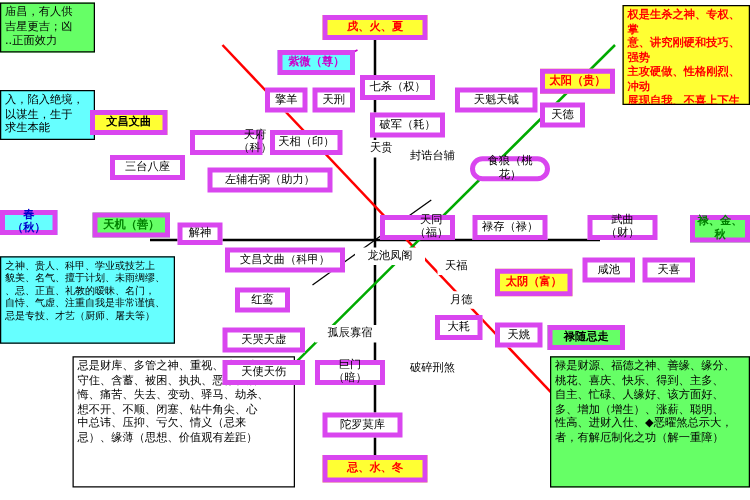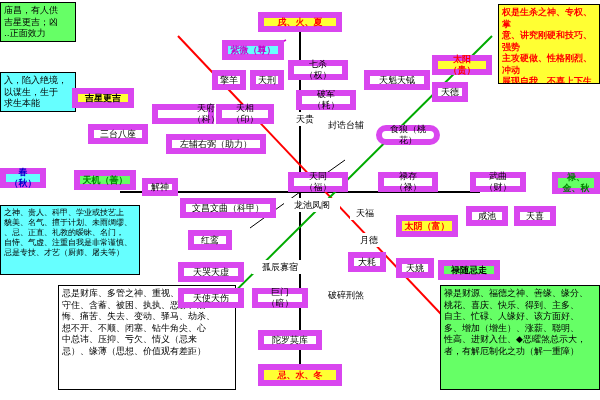--- a/index.html
+++ b/index.html
@@ -23,21 +23,21 @@
     position: absolute;
     left: 0;
     top: 0;
     width: 600px;
     height: 400px;
     pointer-events: none;
   }
   .node {
     position: absolute;
     box-sizing: border-box;
-    border: 6px solid #d946ef;
+    border: 4px solid #d946ef;
     background: #ffffff;
     color: #000000;
     font-size: 9px;
     line-height: 11px;
     text-align: center;
     display: flex;
     align-items: center;
     justify-content: center;
     padding: 1px 2px;
     white-space: pre-wrap;
@@ -132,21 +132,21 @@
   <div class="node bg-yellow red bold" style="left:396px; top:215px; width:62px; height:22px;">太阴（富）</div>
 
   <div class="node bg-yellow red bold" style="left:258px; top:364px; width:84px; height:22px;">忌、水、冬</div>
 
   <div class="node bg-green green bold" style="left:552px; top:172px; width:48px; height:22px;">禄、金、秋</div>
 
   <div class="node bg-cyan blue bold" style="left:0px; top:168px; width:46px; height:20px;">春（秋）</div>
 
   <div class="node bg-green green bold" style="left:74px; top:170px; width:62px; height:20px;">天机（善）</div>
 
-  <div class="node bg-yellow bold" style="left:72px; top:88px; width:62px; height:20px;">吉星更吉</div>
+  <div class="node bg-yellow bold" style="left:72px; top:88px; width:62px; height:20px;">文昌文曲</div>
 
   <div class="node bg-green bold" style="left:438px; top:260px; width:62px; height:20px;">禄随忌走</div>
 
 
   <div class="node bg-white" style="left:212px; top:70px; width:34px; height:20px;">擎羊</div>
 
   <div class="node bg-white" style="left:250px; top:70px; width:34px; height:20px;">天刑</div>
 
   <div class="node bg-white" style="left:288px; top:60px; width:60px; height:20px;">七杀（权）</div>
 
@@ -163,21 +163,21 @@
   <div class="node bg-white" style="left:88px; top:124px; width:60px; height:20px;">三台八座</div>
 
   <div class="node bg-white" style="left:166px; top:134px; width:100px; height:20px;">左辅右弼（助力）</div>
 
   <div class="node noborder" style="left:290px; top:112px; width:30px; height:14px;">天贵</div>
 
   <div class="node noborder" style="left:318px; top:118px; width:56px; height:14px;">封诰台辅</div>
 
   <div class="node bg-white" style="left:376px; top:125px; width:64px; height:20px;border-radius:10px;">食狼（桃花）</div>
 
-  <div class="node bg-white" style="left:288px; top:172px; width:60px; height:20px;">天同（福）</div>
+  <div class="node bg-white" style="left:304px; top:172px; width:60px; height:20px;padding-left:24px;">天同（福）</div>
 
   <div class="node bg-white" style="left:378px; top:172px; width:60px; height:20px;">禄存（禄）</div>
 
   <div class="node bg-white" style="left:470px; top:172px; width:56px; height:20px;">武曲（财）</div>
 
   <div class="node bg-white" style="left:142px; top:178px; width:36px; height:18px;">解神</div>
 
   <div class="node bg-white" style="left:180px; top:198px; width:96px; height:20px;">文昌文曲（科甲）</div>
 
   <div class="node noborder" style="left:284px; top:198px; width:56px; height:14px;">龙池凤阁</div>

